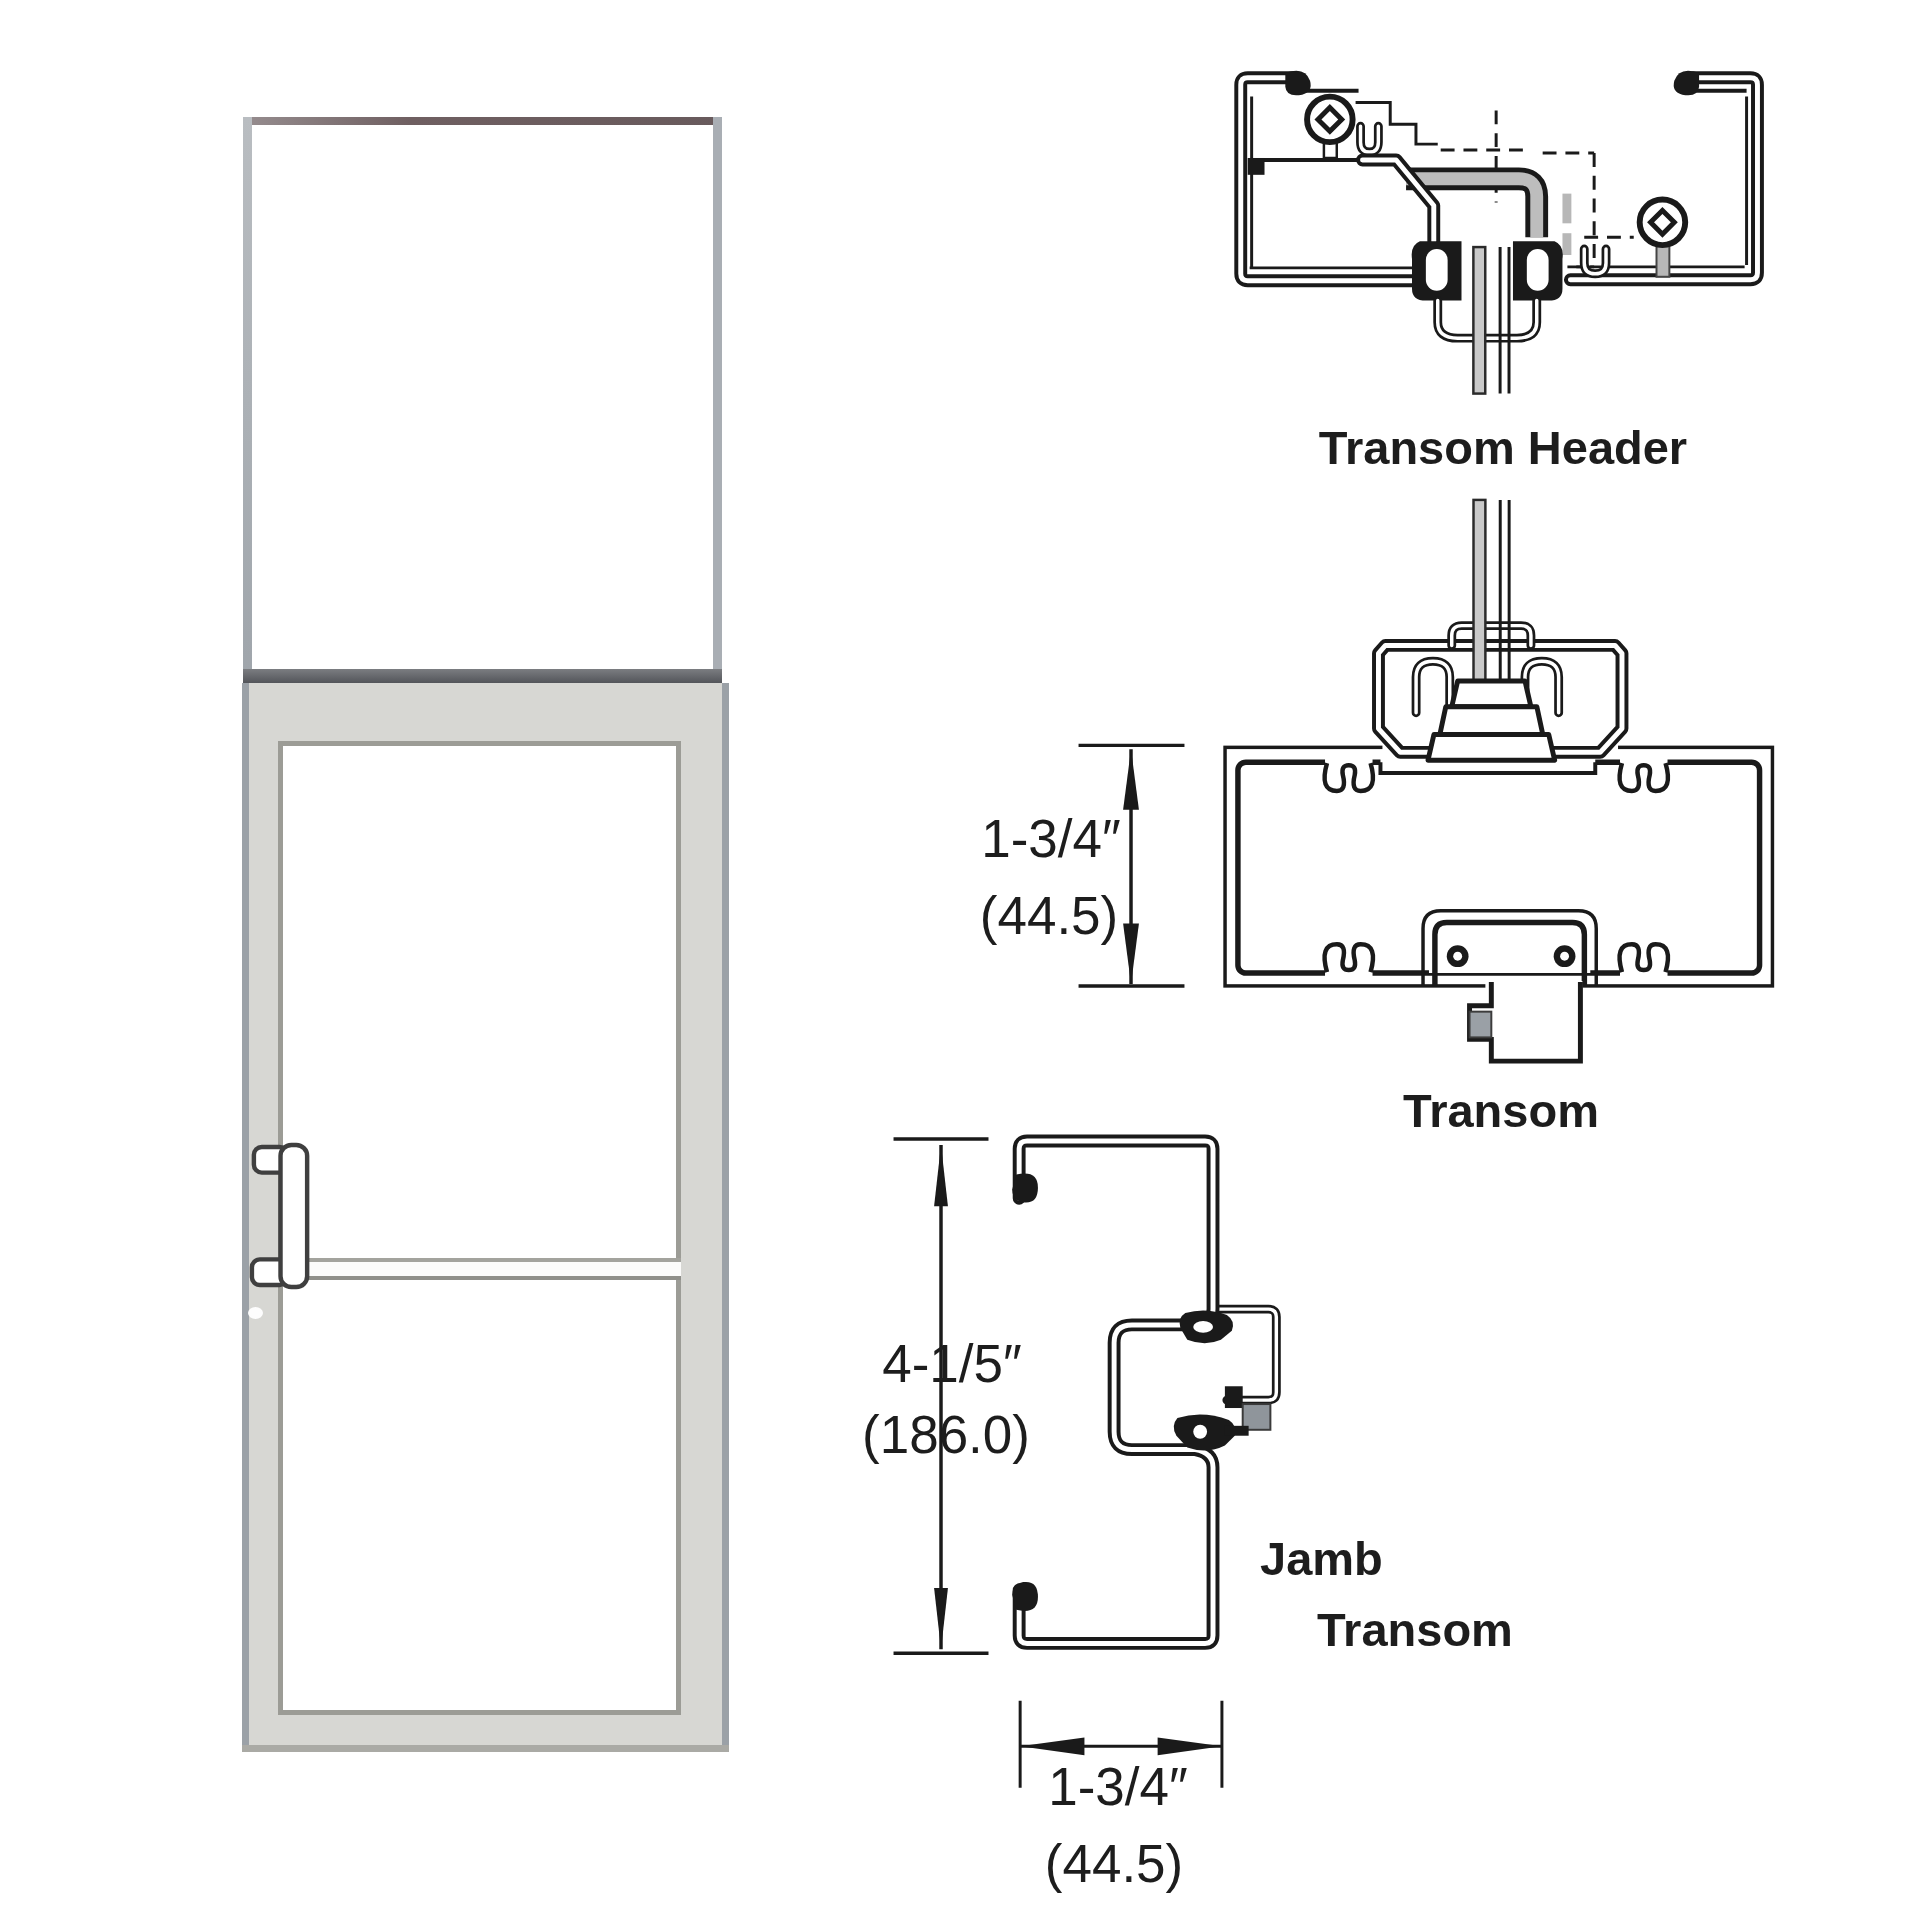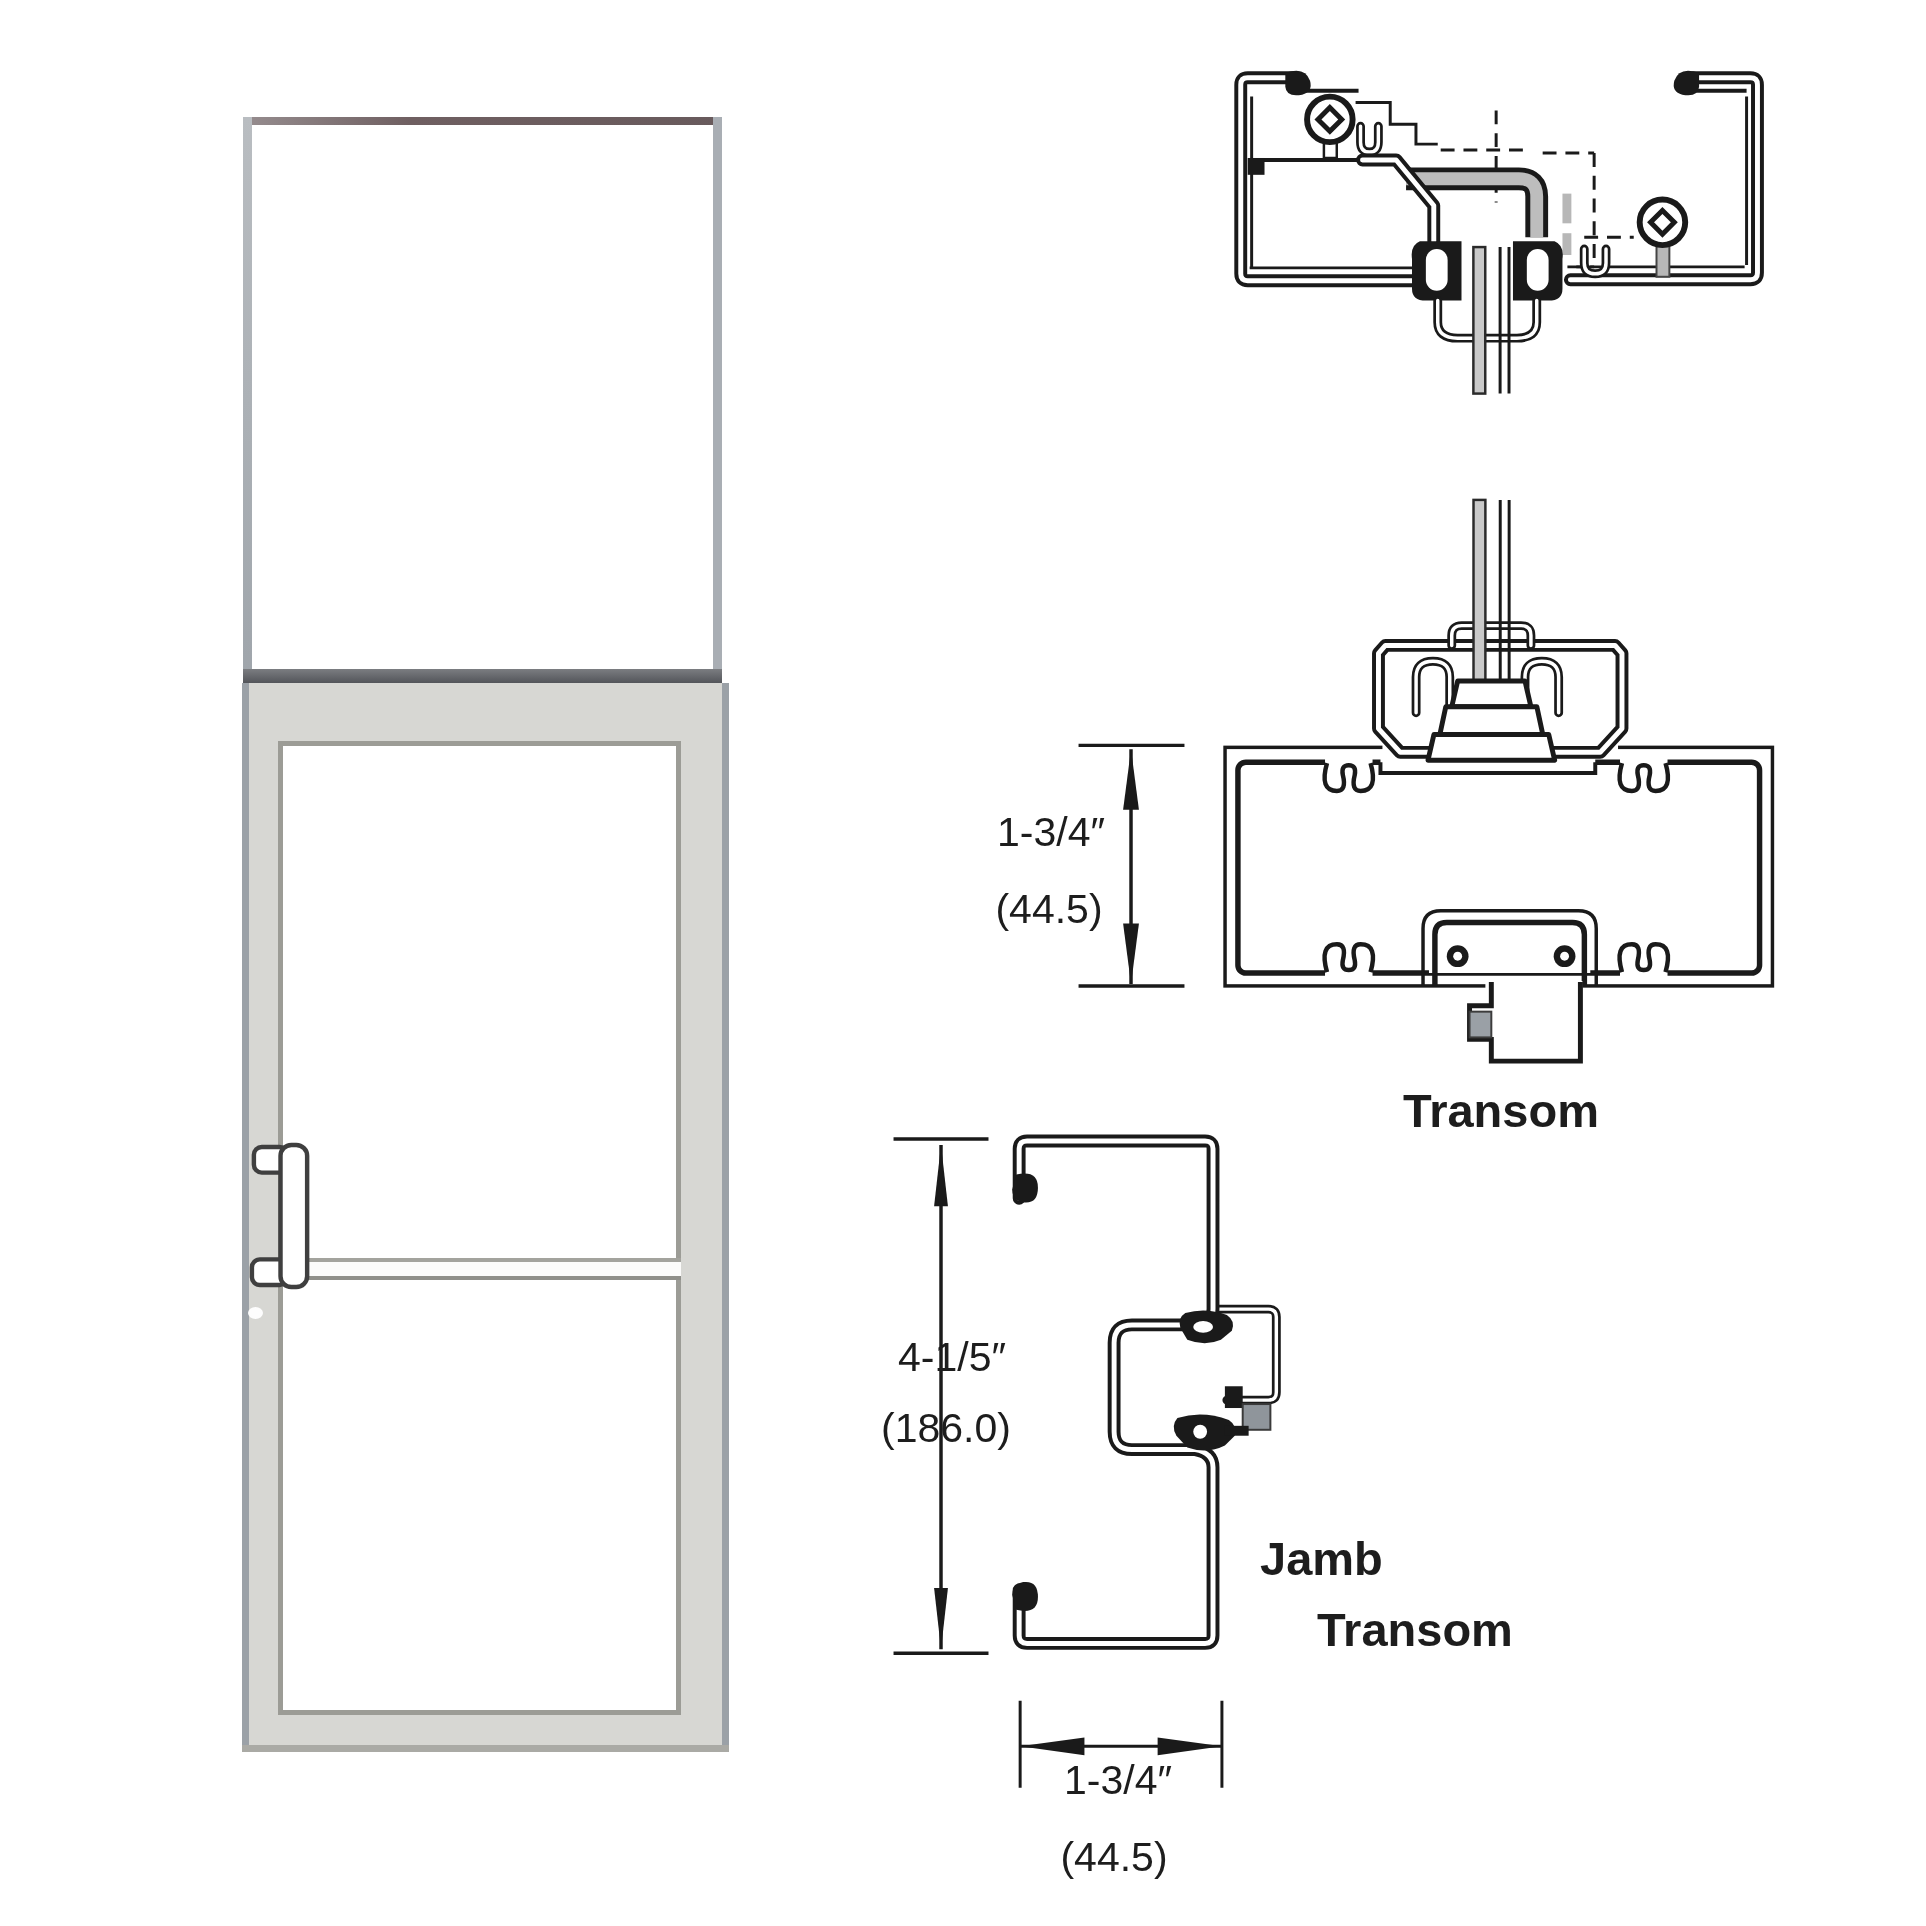--- a/index.html
+++ b/index.html
@@ -2,21 +2,21 @@
 <html><head>
 <meta charset="utf-8">
 <style>
   html,body{margin:0;padding:0;background:#fff;}
   #stage{position:relative;width:1927px;height:1927px;background:#ffffff;overflow:hidden;
          font-family:"Liberation Sans",sans-serif;}
   .abs{position:absolute;}
   .txt{position:absolute;color:#1d1d1d;white-space:nowrap;line-height:1;
        font-family:"Liberation Sans",sans-serif;}
   .lbl{font-weight:700;font-size:47px;}
-  .dim{font-weight:400;font-size:41px;}
+  .dim{font-weight:400;font-size:53px;}
   .ctr{transform:translateX(-50%);}
   svg{position:absolute;overflow:visible;}
   .t-o{stroke:#1a1a1a;stroke-width:13;fill:none;stroke-linejoin:round;stroke-linecap:round;}
   .t-i{stroke:#ffffff;stroke-width:5;fill:none;stroke-linejoin:round;stroke-linecap:round;}
   .t2-o{stroke:#1a1a1a;stroke-width:9;fill:none;stroke-linejoin:round;stroke-linecap:round;}
   .t2-i{stroke:#ffffff;stroke-width:3.5;fill:none;stroke-linejoin:round;stroke-linecap:round;}
   .ln{stroke:#1a1a1a;fill:none;}
   .f{fill:#1a1a1a;stroke:none;}
 </style>
 </head>
@@ -192,20 +192,21 @@
     <path class="f" d="M1027 1186 q22 -5 22 13 q0 17 -15 15 q-11 -2 -11 -13 z"></path>
     <path class="f" d="M1027 1626 q22 5 22 -13 q0 -17 -15 -15 q-11 2 -11 13 z"></path>
 
     <path class="f" d="M1198 1326 Q1190 1331 1193 1341 L1200 1353 Q1218 1360 1234 1353 L1245 1344 Q1249 1334 1240 1328 Q1219 1320 1198 1326 Z"></path>
     <ellipse cx="1216" cy="1340" rx="10" ry="6" fill="#fff"></ellipse>
     <path class="f" d="M1190 1432 Q1183 1440 1189 1450 L1200 1462 Q1220 1469 1238 1460 L1248 1450 Q1251 1440 1242 1434 Q1215 1424 1190 1432 Z"></path>
     <circle cx="1213" cy="1446" r="7" fill="#fff"></circle>
     <rect class="f" x="1238" y="1440" width="24" height="10"></rect>
   </svg>
 
+  <div class="txt lbl ctr" style="left:1503px;top:424px;">Transom Header</div>
 
   <div class="txt dim ctr" style="left:1051px;top:812px;">1-3/4″</div>
   <div class="txt dim ctr" style="left:1049px;top:889px;">(44.5)</div>
 
   <div class="txt lbl ctr" style="left:1501px;top:1087px;">Transom</div>
 
   <div class="txt dim ctr" style="left:952px;top:1337px;">4-1/5″</div>
   <div class="txt dim ctr" style="left:946px;top:1408px;">(186.0)</div>
 
   <div class="txt lbl" style="left:1260px;top:1535px;">Jamb</div>

